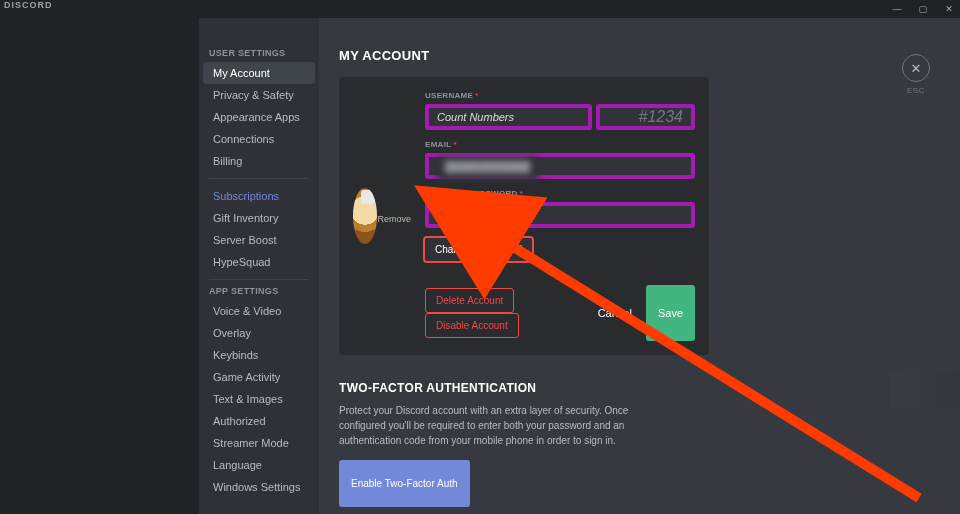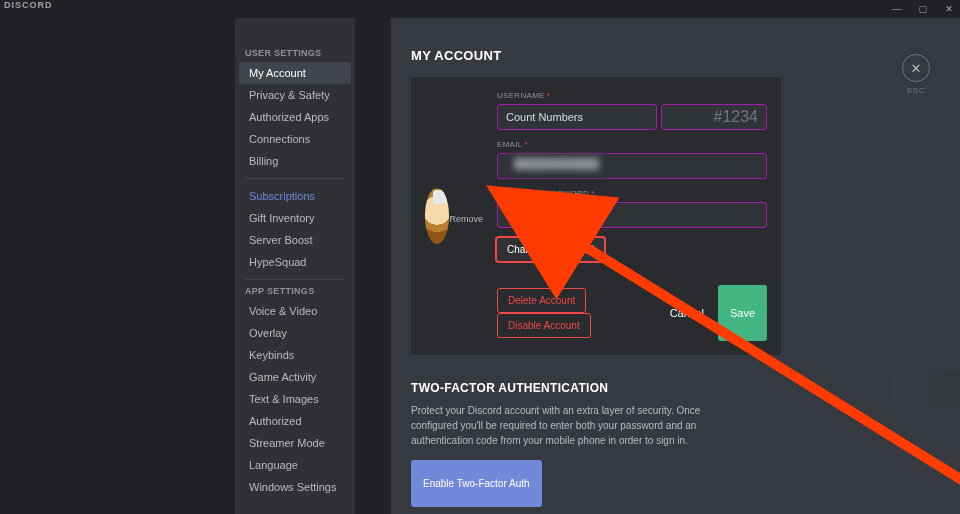--- a/index.html
+++ b/index.html
@@ -3,44 +3,44 @@
 <meta charset="utf-8">
 <style>
   * { box-sizing: border-box; margin: 0; padding: 0; font-family: -apple-system, BlinkMacSystemFont, "Segoe UI", sans-serif; }
   body { background: #202225; width: 960px; height: 514px; overflow: hidden; position: relative; }
 
   .titlebar { height: 18px; background: #202225; display:flex; justify-content:space-between; padding: 0 4px; }
   .titlebar .brand { color: #9ea0a3; font-size: 9px; letter-spacing: 1px; font-weight:600; }
   .win-controls { display:flex; gap: 12px; align-items:center; }
   .win-controls span { color:#a7aaad; font-size:9px; width:14px; text-align:center; }
 
-  .shell { display:flex; width:100%; height: calc(100% - 18px); gap: 36px; }
+  .shell { display:flex; width:100%; height: calc(100% - 18px); }
   .gutter { width: 199px; background: #202225; }
   .sidebar { width: 120px; background: #2f3136; padding: 30px 0 0 0; height:100%; overflow:hidden; }
   .sidebar .hdr { color:#8e9297; font-size:9px; font-weight:700; letter-spacing:0.3px; padding: 0 10px 4px 10px; }
   .sidebar .item { color:#b9bbbe; font-size:11px; padding: 5px 10px; cursor:pointer; border-radius:3px; margin: 0 4px; }
   .sidebar .item.active { background:#40444b; color:#fff; }
   .sidebar .item.subs { color:#7289da; }
   .sidebar .sep { height:1px; background:#40444b; margin:6px 10px; }
 
   .content { flex:1; background:#36393f; position:relative; padding: 30px 30px 0 20px; overflow:hidden; }
 
   .page-title { color:#fff; font-size:13px; font-weight:700; letter-spacing:0.3px; margin-bottom:14px; }
 
   .card { background:#292b2f; border-radius:4px; padding:14px; display:flex; gap:14px; position:relative; width: 370px; }
   .avatar-col { display:flex; flex-direction:row; align-items:center; width:58px; }
   .avatar { width:56px; height:56px; border-radius:50%; background: radial-gradient(circle at 50% 40%, #f5d9a7 0 40%, #bb7e2e 40% 60%, #8f5418 60% 100%); position:relative; overflow:hidden; }
   .avatar::after{ content:""; position:absolute; right:2px; top:2px; width:14px; height:14px; background:#e8e8e8; border-radius:3px; }
   .remove { color:#b9bbbe; font-size:9px; margin-top:6px; }
 
   .fields { flex:1; }
-  .label { color:#8e9297; font-size:8px; font-weight:400; letter-spacing:0.3px; text-transform:uppercase; margin-bottom:4px; }
+  .label { color:#8e9297; font-size:8px; font-weight:700; letter-spacing:0.3px; text-transform:uppercase; margin-bottom:4px; }
   .label .req { color:#f04747; margin-left:2px; }
   .row { display:flex; gap:4px; margin-bottom:10px; }
-  .input { background:#303338; border:1px solid #a21caf; border-radius:3px; height:26px; padding:0 8px; color:#dcddde; font-size:11px; flex:1; }
+  .input { background:#303338; border:4px solid #a21caf; border-radius:3px; height:26px; padding:0 8px; color:#dcddde; font-size:11px; flex:1;font-style:italic; }
   .discrim { width:54px; color:#72767d; font-size:16px; text-align:right; }
   .blurred { filter: blur(3px); color:#8e9297; background:#303338; height:24px; border-radius:3px; font-size:10px; padding:4px 8px; display:inline-block; }
 
   .changepw { display:inline-block; background:#2f3136; color:#fff; font-size:10px; padding:6px 10px; border-radius:2px; cursor:pointer; outline:2px solid #f04747; outline-offset:0; }
 
   .card-footer { display:flex; justify-content:space-between; align-items:center; margin-top:24px; }
   .danger-btn { border:1px solid #f04747; color:#f04747; background:transparent; font-size:10px; padding:6px 10px; border-radius:3px; cursor:pointer; margin-right:8px; }
   .plain-btn { color:#fff; background:transparent; border:none; font-size:11px; padding:6px 10px; cursor:pointer; }
   .save-btn { background:#43b581; color:#fff; border:none; border-radius:3px; font-size:11px; font-weight:400; padding:22px 12px; cursor:pointer; }
   .right-actions{ display:flex; align-items:center; gap:4px; }
@@ -70,21 +70,21 @@
   </div>
 </div>
 
 <div class="shell">
   <div class="gutter"></div>
 
   <div class="sidebar">
     <div class="hdr">USER SETTINGS</div>
     <div class="item active">My Account</div>
     <div class="item">Privacy &amp; Safety</div>
-    <div class="item">Authorized Apps</div>
+    <div class="item">Appearance Apps</div>
     <div class="item">Connections</div>
     <div class="item">Billing</div>
     <div class="sep"></div>
     <div class="item subs">Subscriptions</div>
     <div class="item">Gift Inventory</div>
     <div class="item">Server Boost</div>
     <div class="item">HypeSquad</div>
     <div class="sep"></div>
     <div class="hdr">APP SETTINGS</div>
     <div class="item">Voice &amp; Video</div>

